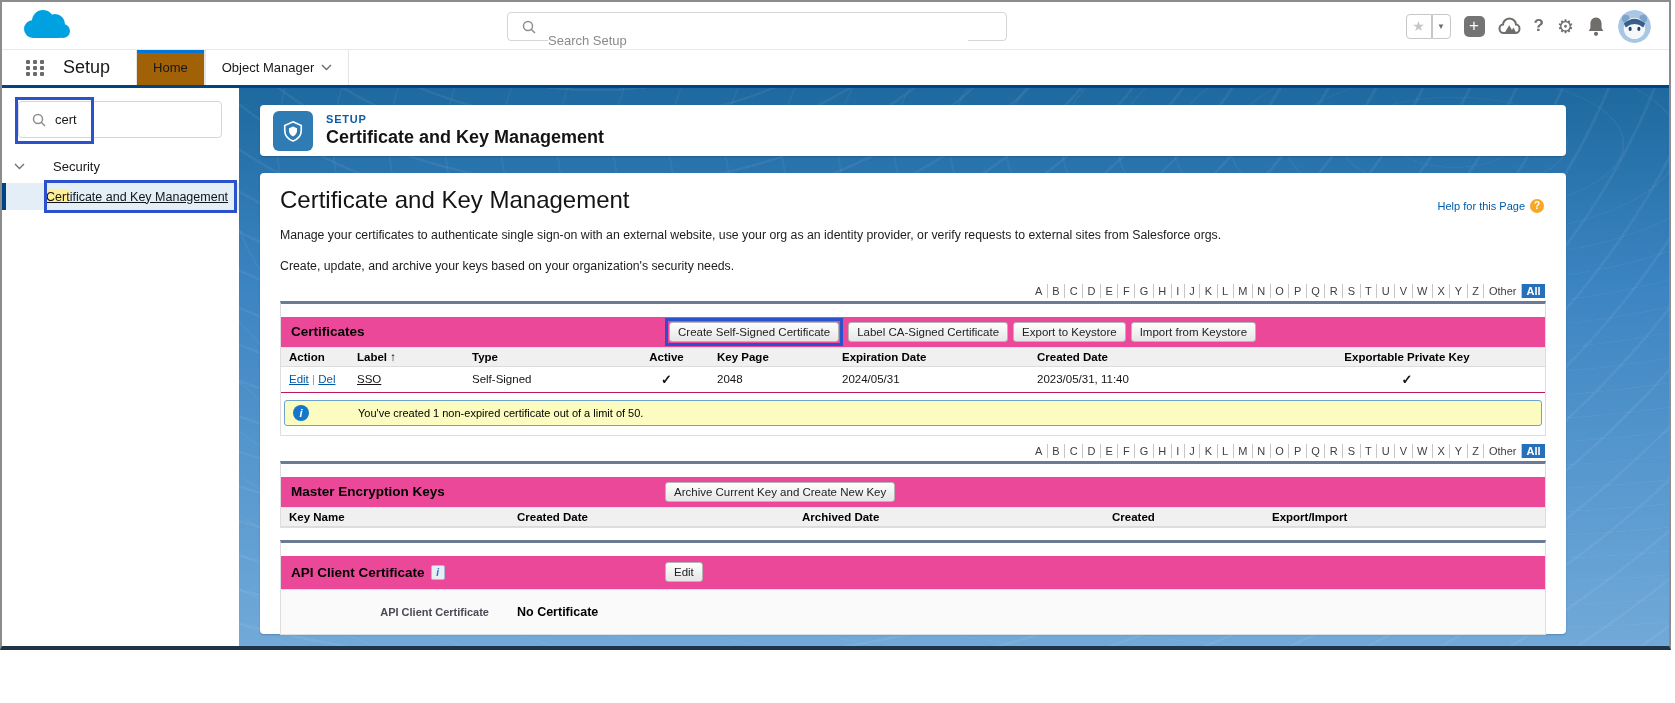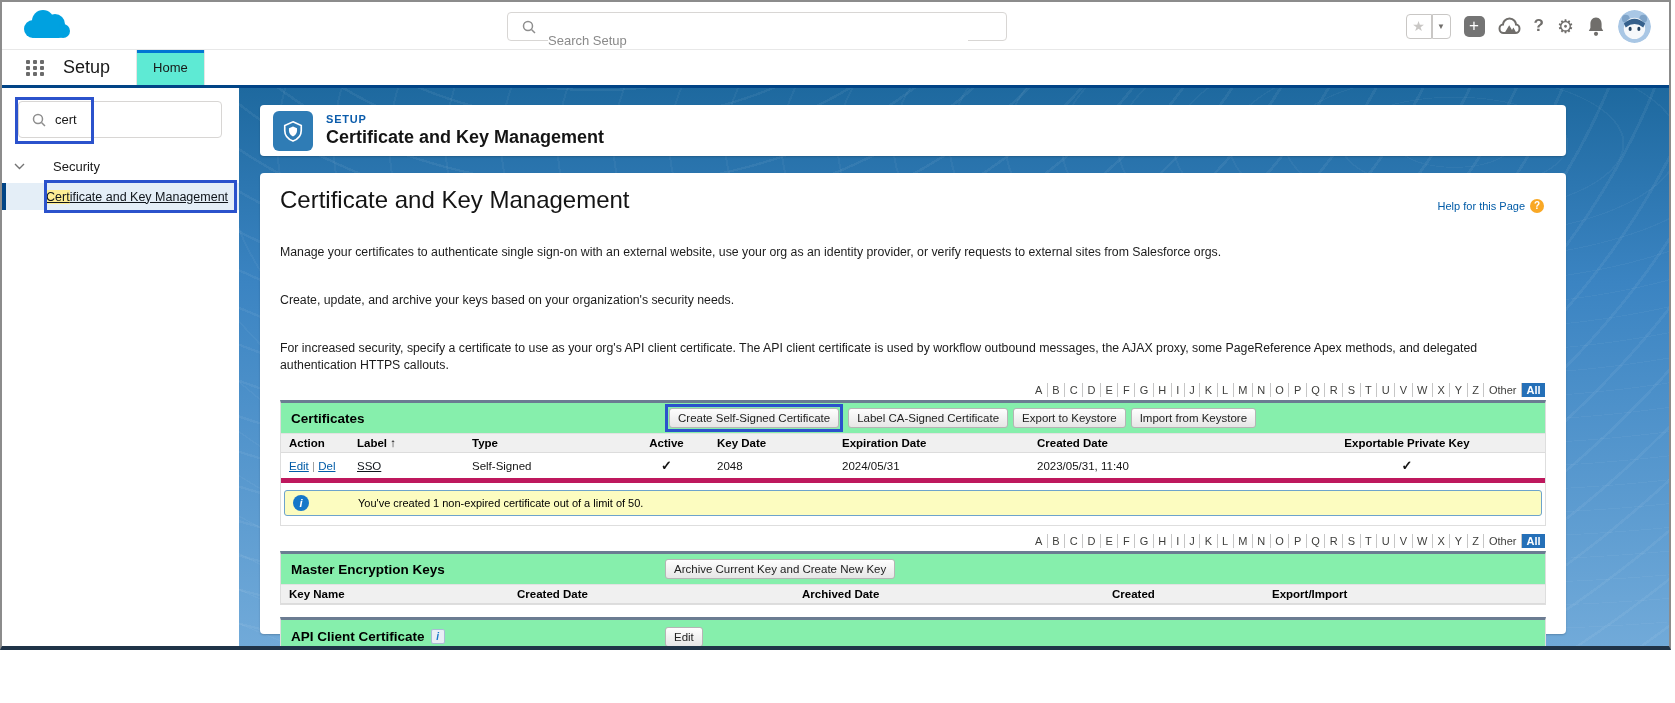--- a/index.html
+++ b/index.html
@@ -31,21 +31,21 @@
 
   
   .navbar { position:absolute; top:48px; left:0; right:0; height:38px; background:#fff;
             border-bottom:3px solid #014486; display:flex; align-items:stretch; }
   .waffle { display:grid; grid-template-columns:repeat(3,5px); grid-gap:2px; align-self:center;
             margin:0 18px 0 24px; cursor:pointer; }
   .waffle span { width:4px; height:4px; background:#6b6b6b; border-radius:1px; }
   .appname { font-size:18px; color:#181818; align-self:center; margin-right:26px; }
   .tab { display:flex; align-items:center; gap:7px; padding:0 16px; font-size:13px; color:#181818;
          border-left:1px solid #e5e5e5; border-right:1px solid #e5e5e5; cursor:pointer; position:relative; }
-  .tab.active { background:#5eead4; }
+  .tab.active { background:#a16207; }
   .tab.active::before { content:""; position:absolute; top:0; left:0; right:0; height:3px; background:#0176d3; }
 
   
   .sidebar { position:absolute; top:86px; left:0; bottom:0; width:237px; background:#fff; }
   .main { position:absolute; top:86px; left:237px; right:0; bottom:0;
           background:linear-gradient(180deg,#1e699f 0%, #3b84c2 35%, #71aad9 100%); }
   .main::before { content:""; position:absolute; inset:0;
           background:repeating-radial-gradient(ellipse at 25% -40%, rgba(255,255,255,.055) 0 3px, transparent 3px 44px),
                      repeating-radial-gradient(ellipse at 85% 10%, rgba(255,255,255,.04) 0 2px, transparent 2px 56px); }
 
@@ -75,43 +75,43 @@
   .phtitle { font-size:18px; font-weight:bold; color:#141414; margin-top:2px; }
 
   
   .card { position:relative; margin:17px 103px 0 21px; height:461px; background:#fff; border-radius:4px;
           padding:13px 20px 0 20px; box-shadow:0 1px 2px rgba(0,0,0,.2); }
   .h1 { font-size:24px; font-weight:400; color:#141414; }
   .helplink { position:absolute; right:22px; top:26px; display:flex; align-items:center; gap:5px; }
   .helplink a { font-size:11px; color:#015ba7; text-decoration:none; cursor:pointer; }
   .helpbadge { width:14px; height:14px; border-radius:50%; background:#f9a825; color:#fff; font-size:10px;
                font-weight:bold; text-align:center; line-height:14px; cursor:pointer; }
-  .para { font-size:12.3px; color:#1c1c1c; line-height:1.45; margin-top:30px; max-width:1262px; }
+  .para { font-size:12.3px; color:#1c1c1c; line-height:1.45; margin-top:13px; max-width:1262px; }
 
   .alpha-row { text-align:right; font-size:11px; color:#3e3e3c; margin:9px 1px 4px 0; }
   .alpha-item { padding:1px 4.5px; border-right:1px solid #c6c6c6; cursor:pointer; }
   .alpha-item:last-child { border-right:none; }
   .alpha-item.sel { background:#2570b8; color:#fff; font-weight:bold; }
 
   .section { border:1px solid #dedede; border-top:3px solid #6b7c92; margin-top:2px; background:#fff; }
-  .sect-head { position:relative; height:31px; background:#86efac; display:flex; align-items:center;
-               border-bottom:1px solid #e2e2e2; }
+  .sect-head { position:relative; height:31px; background:#ec4899; display:flex; align-items:center;
+               border-bottom:1px solid #e2e2e2;margin-top:13px; }
   .sect-title { font-size:13.5px; font-weight:bold; color:#000; margin-left:10px; display:flex;
                 align-items:center; gap:6px; }
   .btnrow { position:absolute; left:384px; top:50%; transform:translateY(-50%); display:flex;
             gap:5px; align-items:center; }
   .btn { font-size:11.5px; color:#222; border:1px solid #b5b5b5; border-radius:3px;
          background:linear-gradient(#fefefe,#e6e6e6); padding:3px 8px; cursor:pointer; white-space:nowrap;
          font-family:"Liberation Sans", sans-serif; }
   .annbtn { border:3px solid var(--annotation,#2b52cc); padding:1px; display:inline-block; }
 
   table { width:100%; border-collapse:collapse; font-size:11.5px; }
   thead th { background:#f0f0f0; border-bottom:1px solid #dcdcdc; font-weight:bold; color:#000;
              text-align:left; padding:3px 8px; height:18px; }
-  tbody td { padding:5px 8px; border-bottom:5px solid #be185d; color:#141414; }
+  tbody td { padding:5px 8px; border-bottom:1px solid #be185d; color:#141414; }
   .ctr { text-align:center; }
   .check { font-size:13px; font-weight:bold; }
   a.rowlink { color:#015ba7; text-decoration:underline; cursor:pointer; }
   a.celllink { color:#10151b; text-decoration:underline; cursor:pointer; }
   .sep { color:#9a9a9a; }
 
   .infobar { margin:7px 3px 9px 3px; border:1px solid #6da3cc; border-radius:3px; background:#fcfcc0;
              display:flex; align-items:center; padding:4px 8px; }
   .infoicon { width:16px; height:16px; border-radius:50%; background:#1577c9; color:#fff; font-size:11px;
               font-weight:bold; font-style:italic; text-align:center; line-height:16px; flex:none; }
@@ -187,20 +187,26 @@
         <span></span>
         <span></span>
         <span></span>
         <span></span>
         <span></span>
     </div>
     <div class="appname">Setup</div>
     <div class="tab active">
       <span>Home</span>
     </div>
+    <div class="tab">
+      <span>Object Manager</span>
+      <svg width="11" height="7">
+        <polyline points="1,1 5.5,5.5 10,1" fill="none" stroke="#706e6b" stroke-width="1.4"></polyline>
+      </svg>
+    </div>
   </div>
 
   <div class="sidebar">
     <div class="qfind">
       <svg width="14" height="14">
         <circle cx="6" cy="6" r="4.5" fill="none" stroke="#8e8e8e" stroke-width="1.5"></circle>
         <line x1="9.5" y1="9.5" x2="13" y2="13" stroke="#8e8e8e" stroke-width="1.5"></line>
       </svg>
       <input value="cert" style="">
       <div class="ann ann-qfind"></div>
@@ -233,21 +239,20 @@
     </div>
 
     <div class="card">
       <div class="h1">Certificate and Key Management</div>
       <div class="helplink">
         <a>Help for this Page</a>
         <span class="helpbadge">?</span>
       </div>
       <p class="para">Manage your certificates to authenticate single sign-on with an external website, use your org as an identity provider, or verify requests to external sites from Salesforce orgs.</p>
       <p class="para">Create, update, and archive your keys based on your organization's security needs.</p>
-      <p class="para">For increased security, specify a certificate to use as your org's API client certificate. The API client certificate is used by workflow outbound messages, the AJAX proxy, some PageReference Apex methods, and delegated authentication HTTPS callouts.</p>
 
       <div class="alpha-row"><span class="alpha-item">A</span><span class="alpha-item">B</span><span class="alpha-item">C</span><span class="alpha-item">D</span><span class="alpha-item">E</span><span class="alpha-item">F</span><span class="alpha-item">G</span><span class="alpha-item">H</span><span class="alpha-item">I</span><span class="alpha-item">J</span><span class="alpha-item">K</span><span class="alpha-item">L</span><span class="alpha-item">M</span><span class="alpha-item">N</span><span class="alpha-item">O</span><span class="alpha-item">P</span><span class="alpha-item">Q</span><span class="alpha-item">R</span><span class="alpha-item">S</span><span class="alpha-item">T</span><span class="alpha-item">U</span><span class="alpha-item">V</span><span class="alpha-item">W</span><span class="alpha-item">X</span><span class="alpha-item">Y</span><span class="alpha-item">Z</span><span class="alpha-item">Other</span><span class="alpha-item sel">All</span></div>
 
       <div class="section">
         <div class="sect-head">
           <div class="sect-title">Certificates</div>
           <div class="btnrow">
             <span class="annbtn">
               <button class="btn">Create Self-Signed Certificate</button>
             </span>
@@ -257,21 +262,21 @@
           </div>
         </div>
         <table>
           <thead>
             <tr>
               <th style="width:68px">Action</th>
               <th style="width:115px"><span>Label</span>
                   <span>↑</span></th>
               <th style="width:160px">Type</th>
               <th style="width:85px" class="ctr">Active</th>
-              <th style="width:125px">Key Date</th>
+              <th style="width:125px">Key Page</th>
               <th style="width:195px">Expiration Date</th>
               <th style="width:240px">Created Date</th>
               <th class="ctr">Exportable Private Key</th>
             </tr>
           </thead>
           <tbody>
             <tr>
               <td><a class="rowlink">Edit</a><span class="sep"> | </span><a class="rowlink">Del</a></td>
               <td><a class="celllink">SSO</a></td>
               <td>Self-Signed</td>

